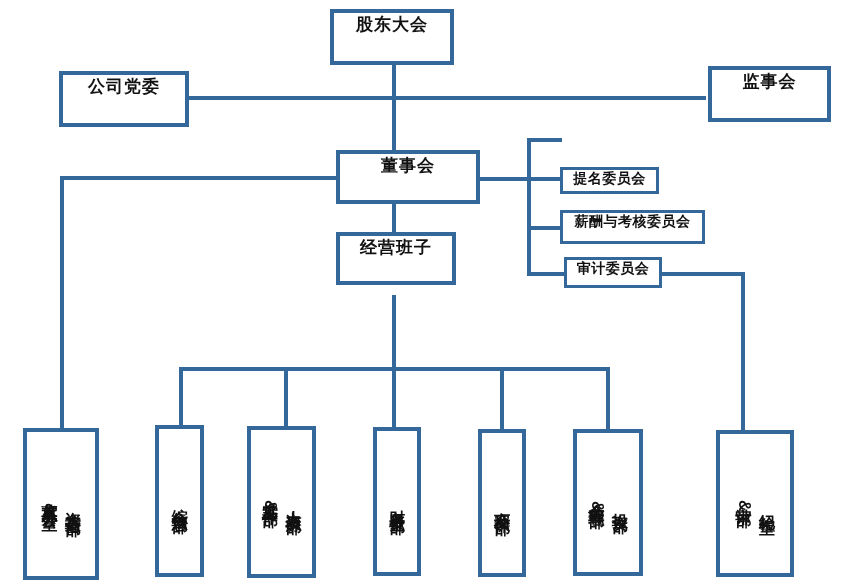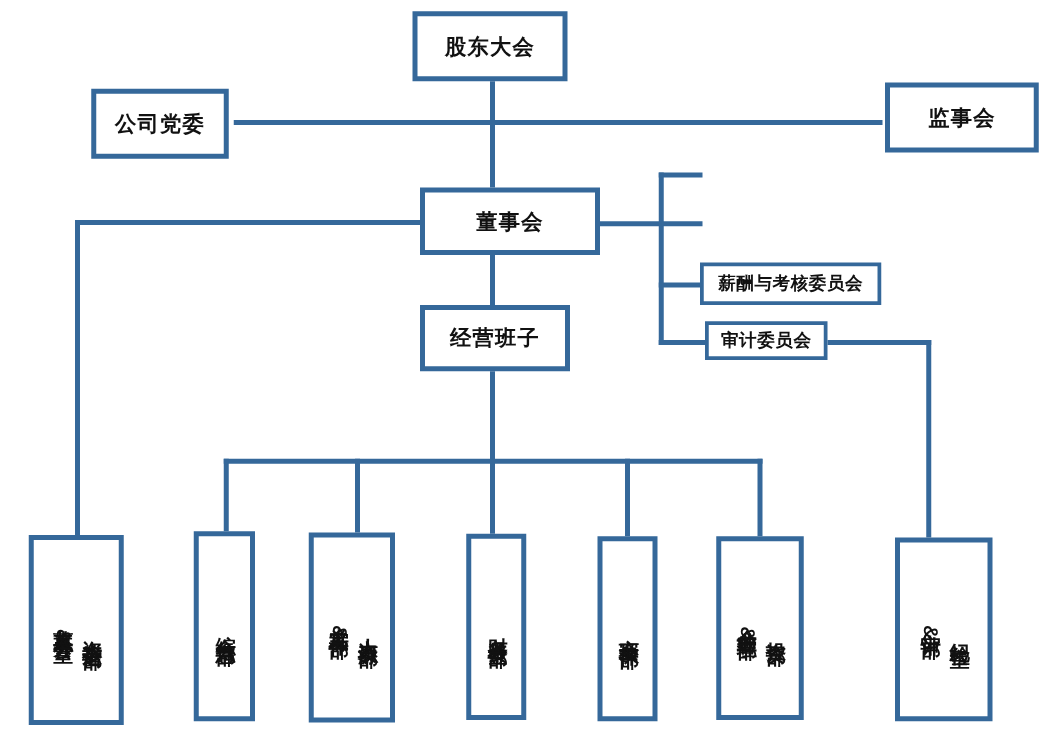--- a/index.html
+++ b/index.html
@@ -17,21 +17,20 @@
   }
   
   .cl{position:absolute;background:var(--line);}
   
   .node{
     position:absolute;
     box-sizing:border-box;
     background:#ffffff;
     border:4px solid var(--line);
     display:flex;
-    align-items:center;
     justify-content:center;
     color:var(--text);
     font-weight:bold;
     text-align:center;
   }
   .main{font-size:17px;letter-spacing:1px;}
   .sm{border-width:3px;font-size:14px;letter-spacing:0.5px;}
   .dept{
     font-size:16px;
     flex-direction:row;
@@ -84,37 +83,40 @@
   <div class="cl" style="left:284px;top:367px;width:4px;height:61px"></div>
 
   <div class="cl" style="left:500px;top:367px;width:4px;height:64px"></div>
 
   <div class="cl" style="left:606px;top:367px;width:4px;height:63px"></div>
 
   <div class="node main" style="left:330px;top:9px;width:124px;height:56px">
     <span>股东大会</span>
   </div>
 
-  <div class="node main" style="left:73px;top:71px;width:110px;height:56px">
+  <div class="node main" style="left:59px;top:71px;width:130px;height:56px">
     <span>公司党委</span>
   </div>
 
   <div class="node main" style="left:708px;top:66px;width:123px;height:56px">
     <span>监事会</span>
   </div>
 
   <div class="node main" style="left:336px;top:150px;width:144px;height:54px">
     <span>董事会</span>
   </div>
 
-  <div class="node main" style="left:336px;top:244px;width:120px;height:53px">
+  <div class="node main" style="left:336px;top:232px;width:120px;height:53px">
     <span>经营班子</span>
   </div>
 
 
+  <div class="node sm" style="left:560px;top:167px;width:99px;height:27px">
+    <span>提名委员会</span>
+  </div>
 
   <div class="node sm" style="left:564px;top:257px;width:98px;height:31px">
     <span>审计委员会</span>
   </div>
 
   <div class="node sm" style="left:560px;top:210px;width:145px;height:34px">
     <span>薪酬与考核委员会</span>
   </div>
 
   <div class="node dept" style="left:23px;top:428px;width:76px;height:152px">

